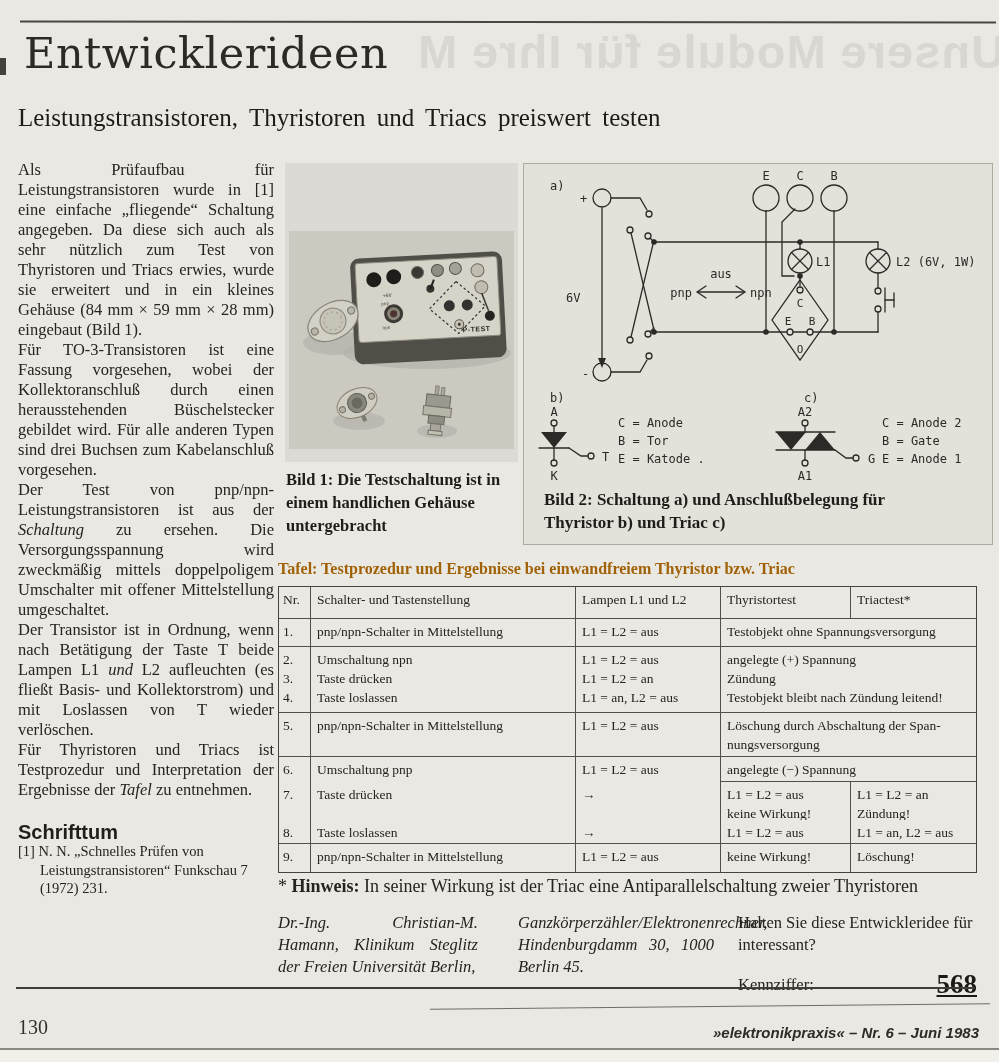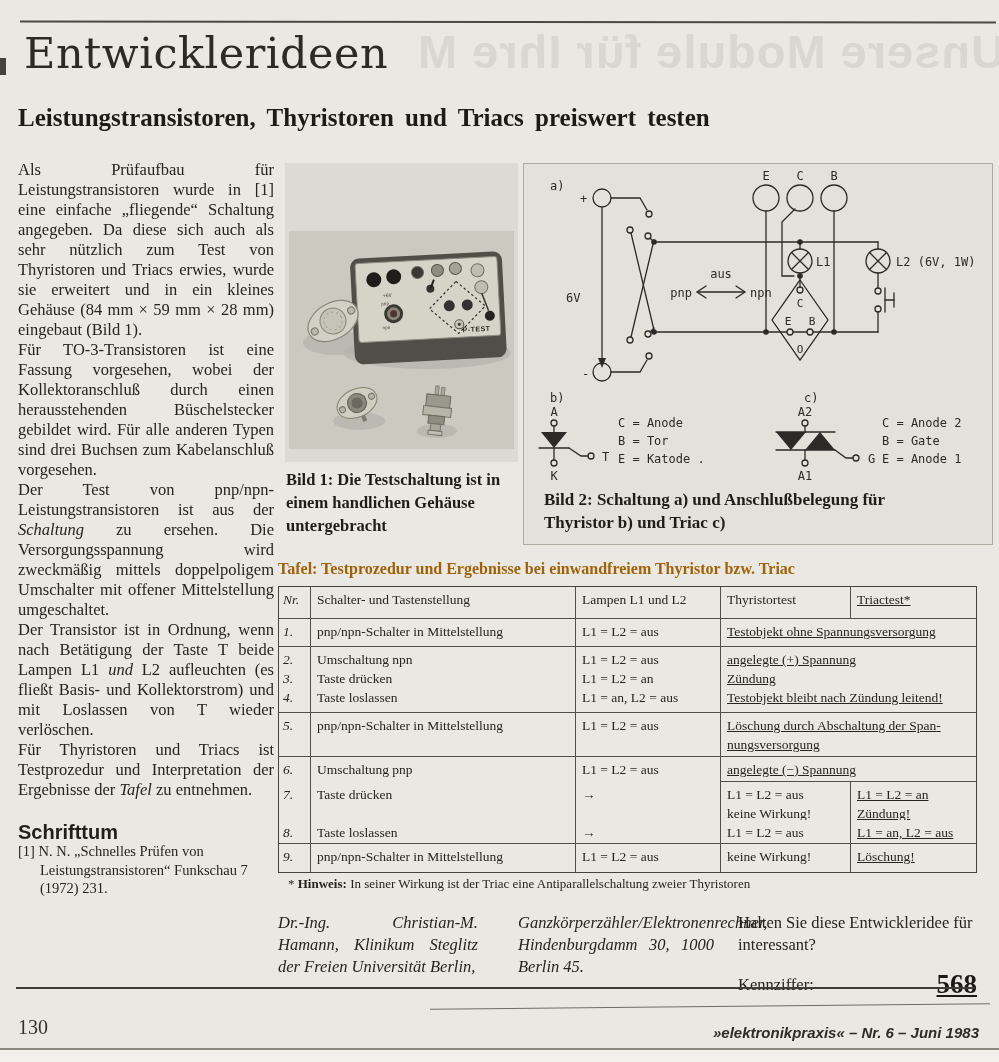--- a/index.html
+++ b/index.html
@@ -27,21 +27,21 @@
   .bottom-edge { position:absolute; left:0; top:1048px; width:999px; height:2px; background:#8a887f; }
   .bottom-band { position:absolute; left:0; top:1050px; width:999px; height:12px; background:#f1f0ea; }
   
   .section-header {
     position:absolute; left:24px; top:28px;
     font-family:"DejaVu Serif", serif; font-size:43px; font-weight:400;
     letter-spacing:0.5px; color:#2c2a25;
   }
   .headline {
     position:absolute; left:18px; top:104px; width:962px;
-    font-size:25px; font-weight:bold; word-spacing:5px; color:#1d1b17;
+    font-size:25px; font-weight:normal; word-spacing:5px; color:#1d1b17;
   }
   
   .left-col {
     position:absolute; left:18px; top:160px; width:256px;
     font-size:16.5px; line-height:20px; text-align:justify;
   }
   .left-col p { margin:0; }
   .schrifttum {
     margin-top:22px;
     font-family:"Liberation Sans", sans-serif;
@@ -76,27 +76,27 @@
   .tbl {
     position:absolute; left:278px; top:586px; width:699px;
     display:grid;
     grid-template-columns:32px 265px 145px 130px 125px;
     grid-template-rows:32px 28px 66px 44px 25px 38px 24px 28px;
     border:1.5px solid #45433d;
     background:#e9e8e2;
     font-size:13.5px; line-height:19px; color:#26241f;
   }
   .tbl .c { padding:3px 6px; border-right:1px solid #514f49; border-bottom:1px solid #514f49; overflow:hidden; }
-  .tbl .nr { padding-left:4px;font-style:italic; }
+  .tbl .nr { padding-left:4px; }
   .tbl .nb { border-bottom:none; }
-  .tbl .nr-b { border-right:none;text-decoration:underline; }
+  .tbl .nr-b { border-right:none; }
   .tbl .pre { white-space:pre-line; }
   .footnote {
-    position:absolute; left:288px; top:876px;
-    font-size:13px; color:#26241f;
+    position:absolute; left:278px; top:876px;
+    font-size:18px; color:#26241f;
   }
   
   .authors-col { position:absolute; top:912px; font-size:16.5px; line-height:22px; text-align:justify; }
   .auth1 { left:278px; width:200px; font-style:italic; }
   .auth2 { left:518px; width:196px; font-style:italic; }
   .auth3 { left:738px; width:239px; text-align:left; }
   .kenn-row { display:flex; justify-content:space-between; align-items:flex-end; margin-top:16px; }
   .kenn-val { font-size:27px; font-weight:bold; line-height:24px; color:#1b1916;text-decoration:underline; }
   
   .footer-left { position:absolute; left:18px; top:1016px; font-size:20px; color:#33312c; }

